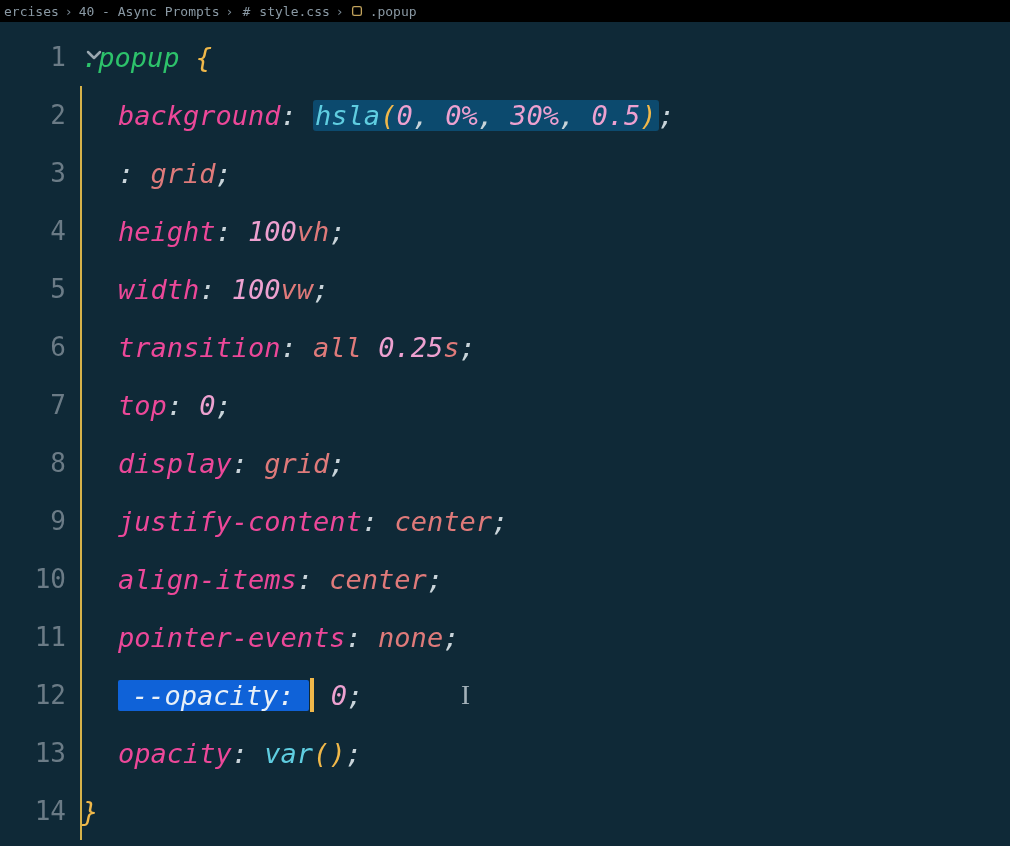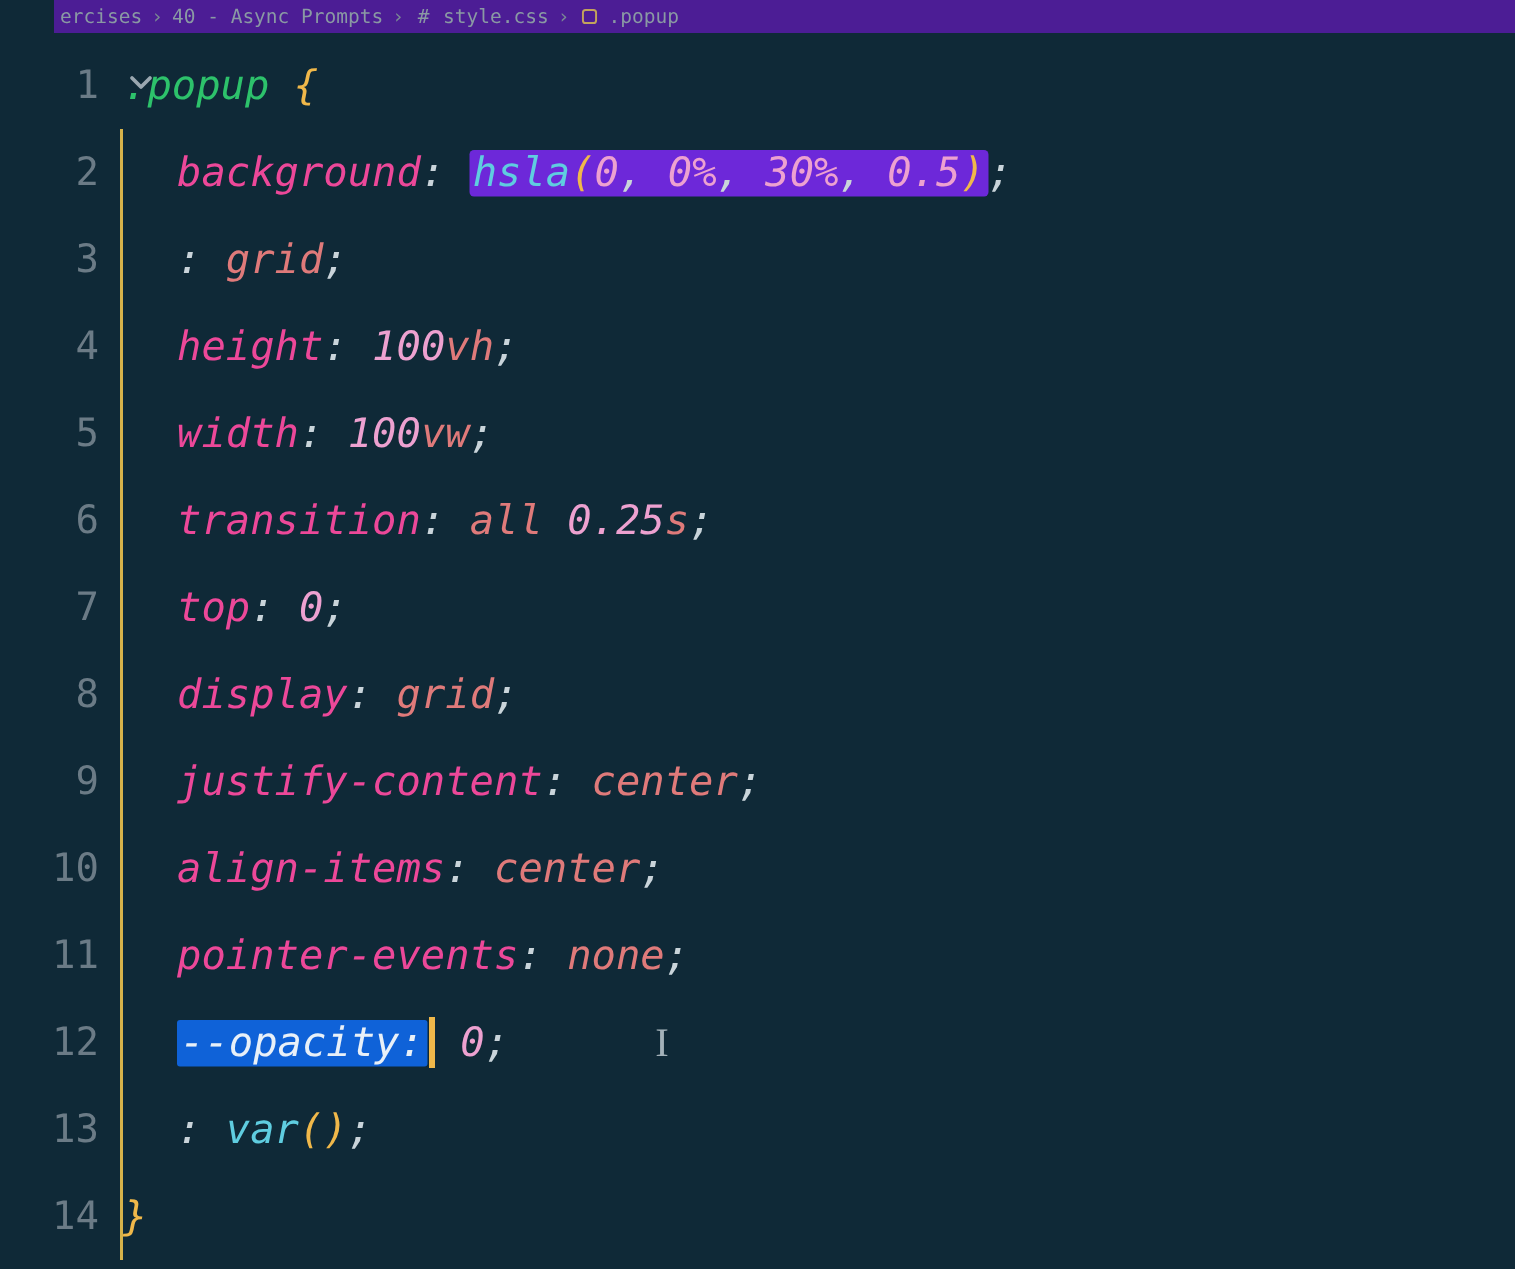--- a/index.html
+++ b/index.html
@@ -14,22 +14,21 @@
   }
   .breadcrumb {
     height: 22px;
     display: flex;
     align-items: center;
     padding: 2px 4px;
     font-size: 13px;
     color: #7a8994;
     font-style: normal;
     gap: 6px;
-    background: #4c1d95;
-    margin-left: 36px;
+    background: #000000;
   }
   .crumb-sep { color: #7a8994; }
   .crumb-part { color: #8a99a4; }
   .crumb-icon { width: 14px; display: inline-flex; justify-content: center; }
   .crumb-hash { color: #8a99a4; }
   .crumb-sym { color: #c2a35c; }
 
   .editor {
     display: flex;
     flex-direction: column;
@@ -82,29 +81,29 @@
   .tok-fn    { color: #5fcde0; } 
   .tok-num   { color: #eda1d0; } 
   .tok-kw    { color: #df7a7a; } 
   .tok-semi  { color: #c9d4da; }
   .tok-comma { color: #c9d4da; }
   .tok-paren { color: #f0b84a; }
   .tok-cssvar{ color: #5fcde0; }
   .tok-plain { color: #c9d4da; }
 
   .hl-box {
-    background: #6d28d9;
+    background: #0c4a6e;
     border-radius: 3px;
     padding: 0 2px;
   }
   .sel-blue {
     background: #0f62d8;
     color: #e8f0f8 !important;
     border-radius: 2px;
-    padding: 0 2px;
+    padding: 0 14px;
   }
   .caret {
     display: inline-block;
     width: 4px;
     height: 34px;
     background: #f0b84a;
     vertical-align: middle;
     margin: 0 1px;
   }
   .ibeam {
@@ -192,21 +191,21 @@
       <div class="code"><span class="tok-prop">pointer-events</span><span class="tok-colon">:</span><span class="tok-plain"> </span><span class="tok-kw">none</span><span class="tok-semi">;</span></div>
     </div>
     <div class="line">
       <div class="gutter">12</div>
       <div class="fold-bar"></div>
       <div class="code"><span class="sel-blue">--opacity:</span><span class="caret"></span><span class="tok-plain"> </span><span class="tok-num">0</span><span class="tok-semi">;</span><span class="tok-plain">      </span><span class="ibeam" style="font-family: Georgia, serif;">I</span></div>
     </div>
     <div class="line">
       <div class="gutter">13</div>
       <div class="fold-bar"></div>
-      <div class="code"><span class="tok-colon">:</span><span class="tok-plain"> </span><span class="tok-fn">var</span><span class="tok-paren">(</span><span class="tok-paren">)</span><span class="tok-semi">;</span></div>
+      <div class="code"><span class="tok-prop">opacity</span><span class="tok-colon">:</span><span class="tok-plain"> </span><span class="tok-fn">var</span><span class="tok-paren">(</span><span class="tok-paren">)</span><span class="tok-semi">;</span></div>
     </div>
     <div class="line">
       <div class="gutter">14</div>
       <div class="fold-bar"></div>
       <div class="code" style="margin-left: -36px;"><span class="tok-punc">}</span></div>
     </div>
     <div class="line">
       <div class="fold-bar hidden"></div>
       <div class="code"></div>
     </div>

